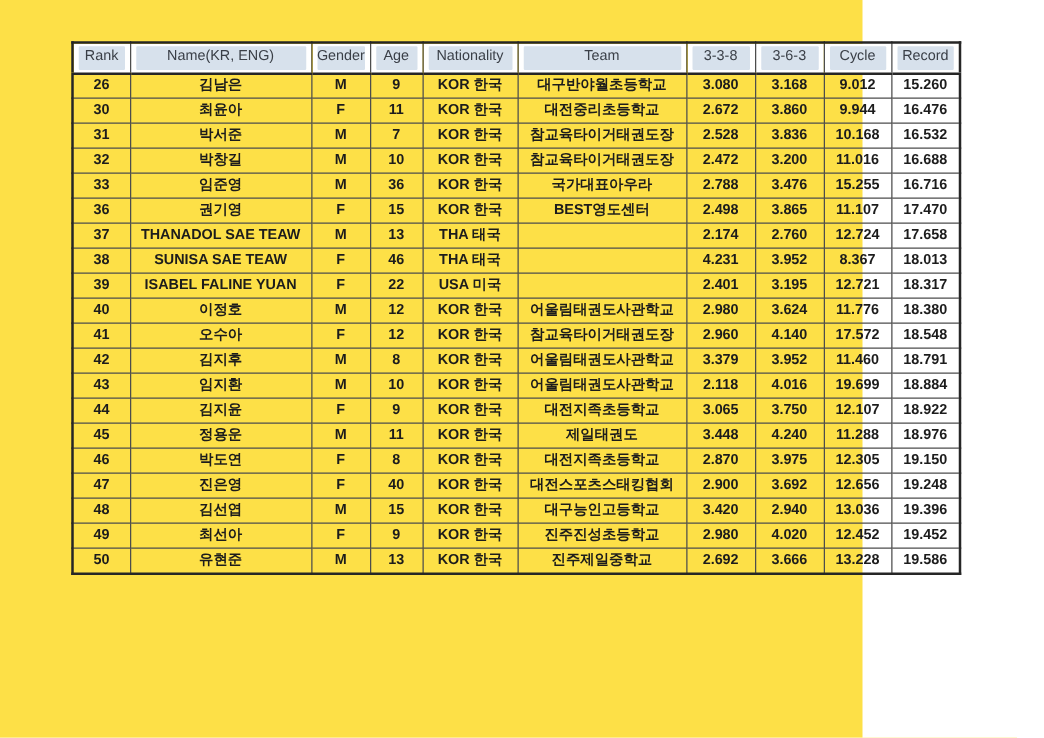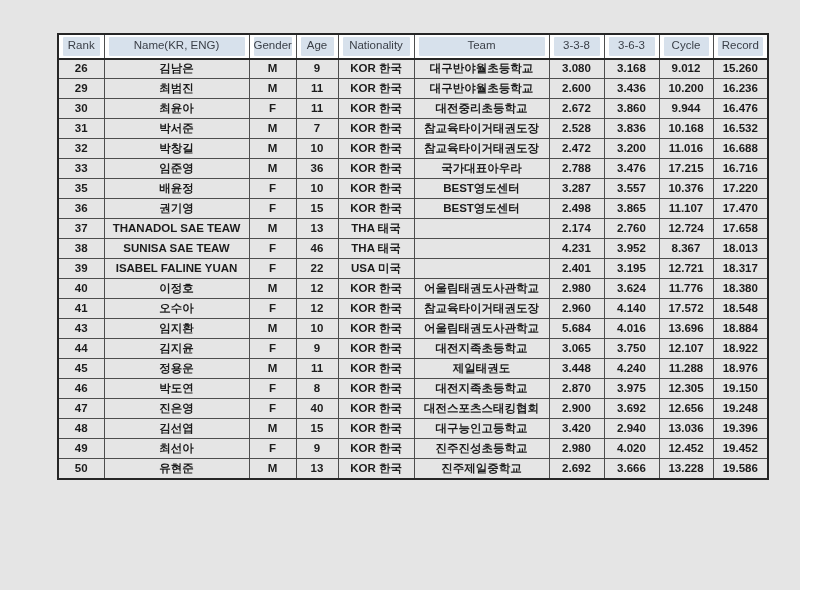--- a/index.html
+++ b/index.html
@@ -6,22 +6,22 @@
   html, body { background: #ffffff; }
   body {
     width: 835px; height: 590px;
     font-family: "Liberation Sans", "DejaVu Sans", sans-serif;
     position: relative;
     overflow: hidden;
   }
   .sheet {
     position: absolute;
     left: 0; top: 0;
-    width: 800px; height: 590px;
-    background: #e5e5e5;
+    width: 690px; height: 590px;
+    background: #fde047;
   }
   table.results {
     position: absolute;
     left: 57px; top: 33px;
     width: 710px;
     border-collapse: collapse;
     table-layout: fixed;
     border: 2px solid #262626;
   }
   table.results th,
@@ -115,32 +115,20 @@
           <td class="gender-m">M</td>
           <td class="num">9</td>
           <td>KOR 한국</td>
           <td>대구반야월초등학교</td>
           <td class="num">3.080</td>
           <td class="num">3.168</td>
           <td class="num">9.012</td>
           <td class="num">15.260</td>
         </tr>
         <tr>
-          <td class="num">29</td>
-          <td>최범진</td>
-          <td class="gender-m">M</td>
-          <td class="num">11</td>
-          <td>KOR 한국</td>
-          <td>대구반야월초등학교</td>
-          <td class="num">2.600</td>
-          <td class="num">3.436</td>
-          <td class="num">10.200</td>
-          <td class="num">16.236</td>
-        </tr>
-        <tr>
           <td class="num">30</td>
           <td>최윤아</td>
           <td class="gender-f">F</td>
           <td class="num">11</td>
           <td>KOR 한국</td>
           <td>대전중리초등학교</td>
           <td class="num">2.672</td>
           <td class="num">3.860</td>
           <td class="num">9.944</td>
           <td class="num">16.476</td>
@@ -171,34 +159,22 @@
         </tr>
         <tr>
           <td class="num">33</td>
           <td>임준영</td>
           <td class="gender-m">M</td>
           <td class="num">36</td>
           <td>KOR 한국</td>
           <td>국가대표아우라</td>
           <td class="num">2.788</td>
           <td class="num">3.476</td>
-          <td class="num">17.215</td>
+          <td class="num">15.255</td>
           <td class="num">16.716</td>
-        </tr>
-        <tr>
-          <td class="num">35</td>
-          <td>배윤정</td>
-          <td class="gender-f">F</td>
-          <td class="num">10</td>
-          <td>KOR 한국</td>
-          <td>BEST영도센터</td>
-          <td class="num">3.287</td>
-          <td class="num">3.557</td>
-          <td class="num">10.376</td>
-          <td class="num">17.220</td>
         </tr>
         <tr>
           <td class="num">36</td>
           <td>권기영</td>
           <td class="gender-f">F</td>
           <td class="num">15</td>
           <td>KOR 한국</td>
           <td>BEST영도센터</td>
           <td class="num">2.498</td>
           <td class="num">3.865</td>
@@ -259,29 +235,41 @@
           <td class="gender-f">F</td>
           <td class="num">12</td>
           <td>KOR 한국</td>
           <td>참교육타이거태권도장</td>
           <td class="num">2.960</td>
           <td class="num">4.140</td>
           <td class="num">17.572</td>
           <td class="num">18.548</td>
         </tr>
         <tr>
+          <td class="num">42</td>
+          <td>김지후</td>
+          <td class="gender-m">M</td>
+          <td class="num">8</td>
+          <td>KOR 한국</td>
+          <td>어울림태권도사관학교</td>
+          <td class="num">3.379</td>
+          <td class="num">3.952</td>
+          <td class="num">11.460</td>
+          <td class="num">18.791</td>
+        </tr>
+        <tr>
           <td class="num">43</td>
           <td>임지환</td>
           <td class="gender-m">M</td>
           <td class="num">10</td>
           <td>KOR 한국</td>
           <td>어울림태권도사관학교</td>
-          <td class="num">5.684</td>
+          <td class="num">2.118</td>
           <td class="num">4.016</td>
-          <td class="num">13.696</td>
+          <td class="num">19.699</td>
           <td class="num">18.884</td>
         </tr>
         <tr>
           <td class="num">44</td>
           <td>김지윤</td>
           <td class="gender-f">F</td>
           <td class="num">9</td>
           <td>KOR 한국</td>
           <td>대전지족초등학교</td>
           <td class="num">3.065</td>

